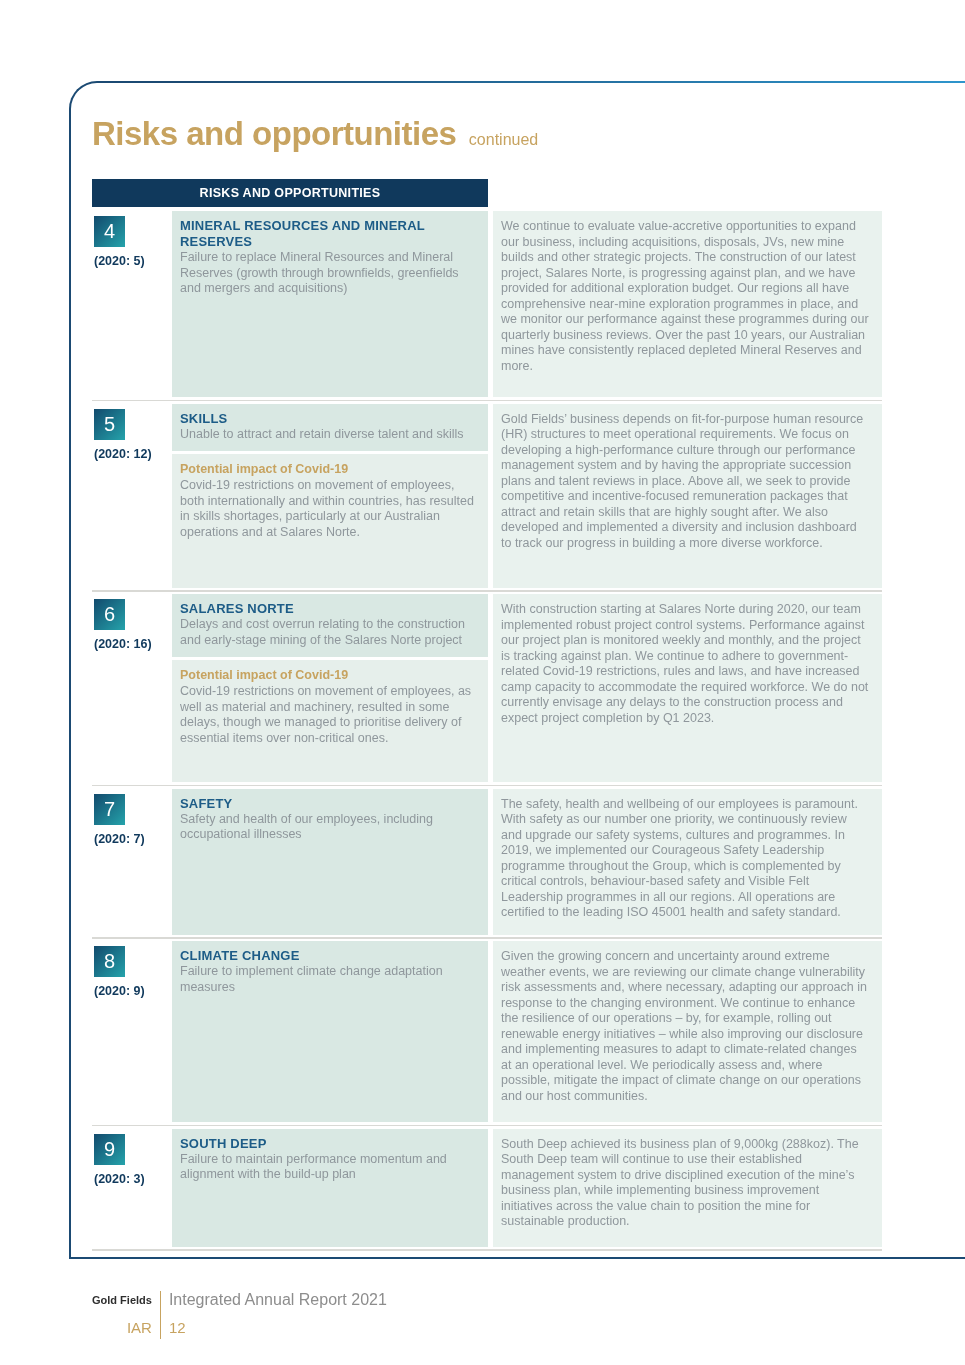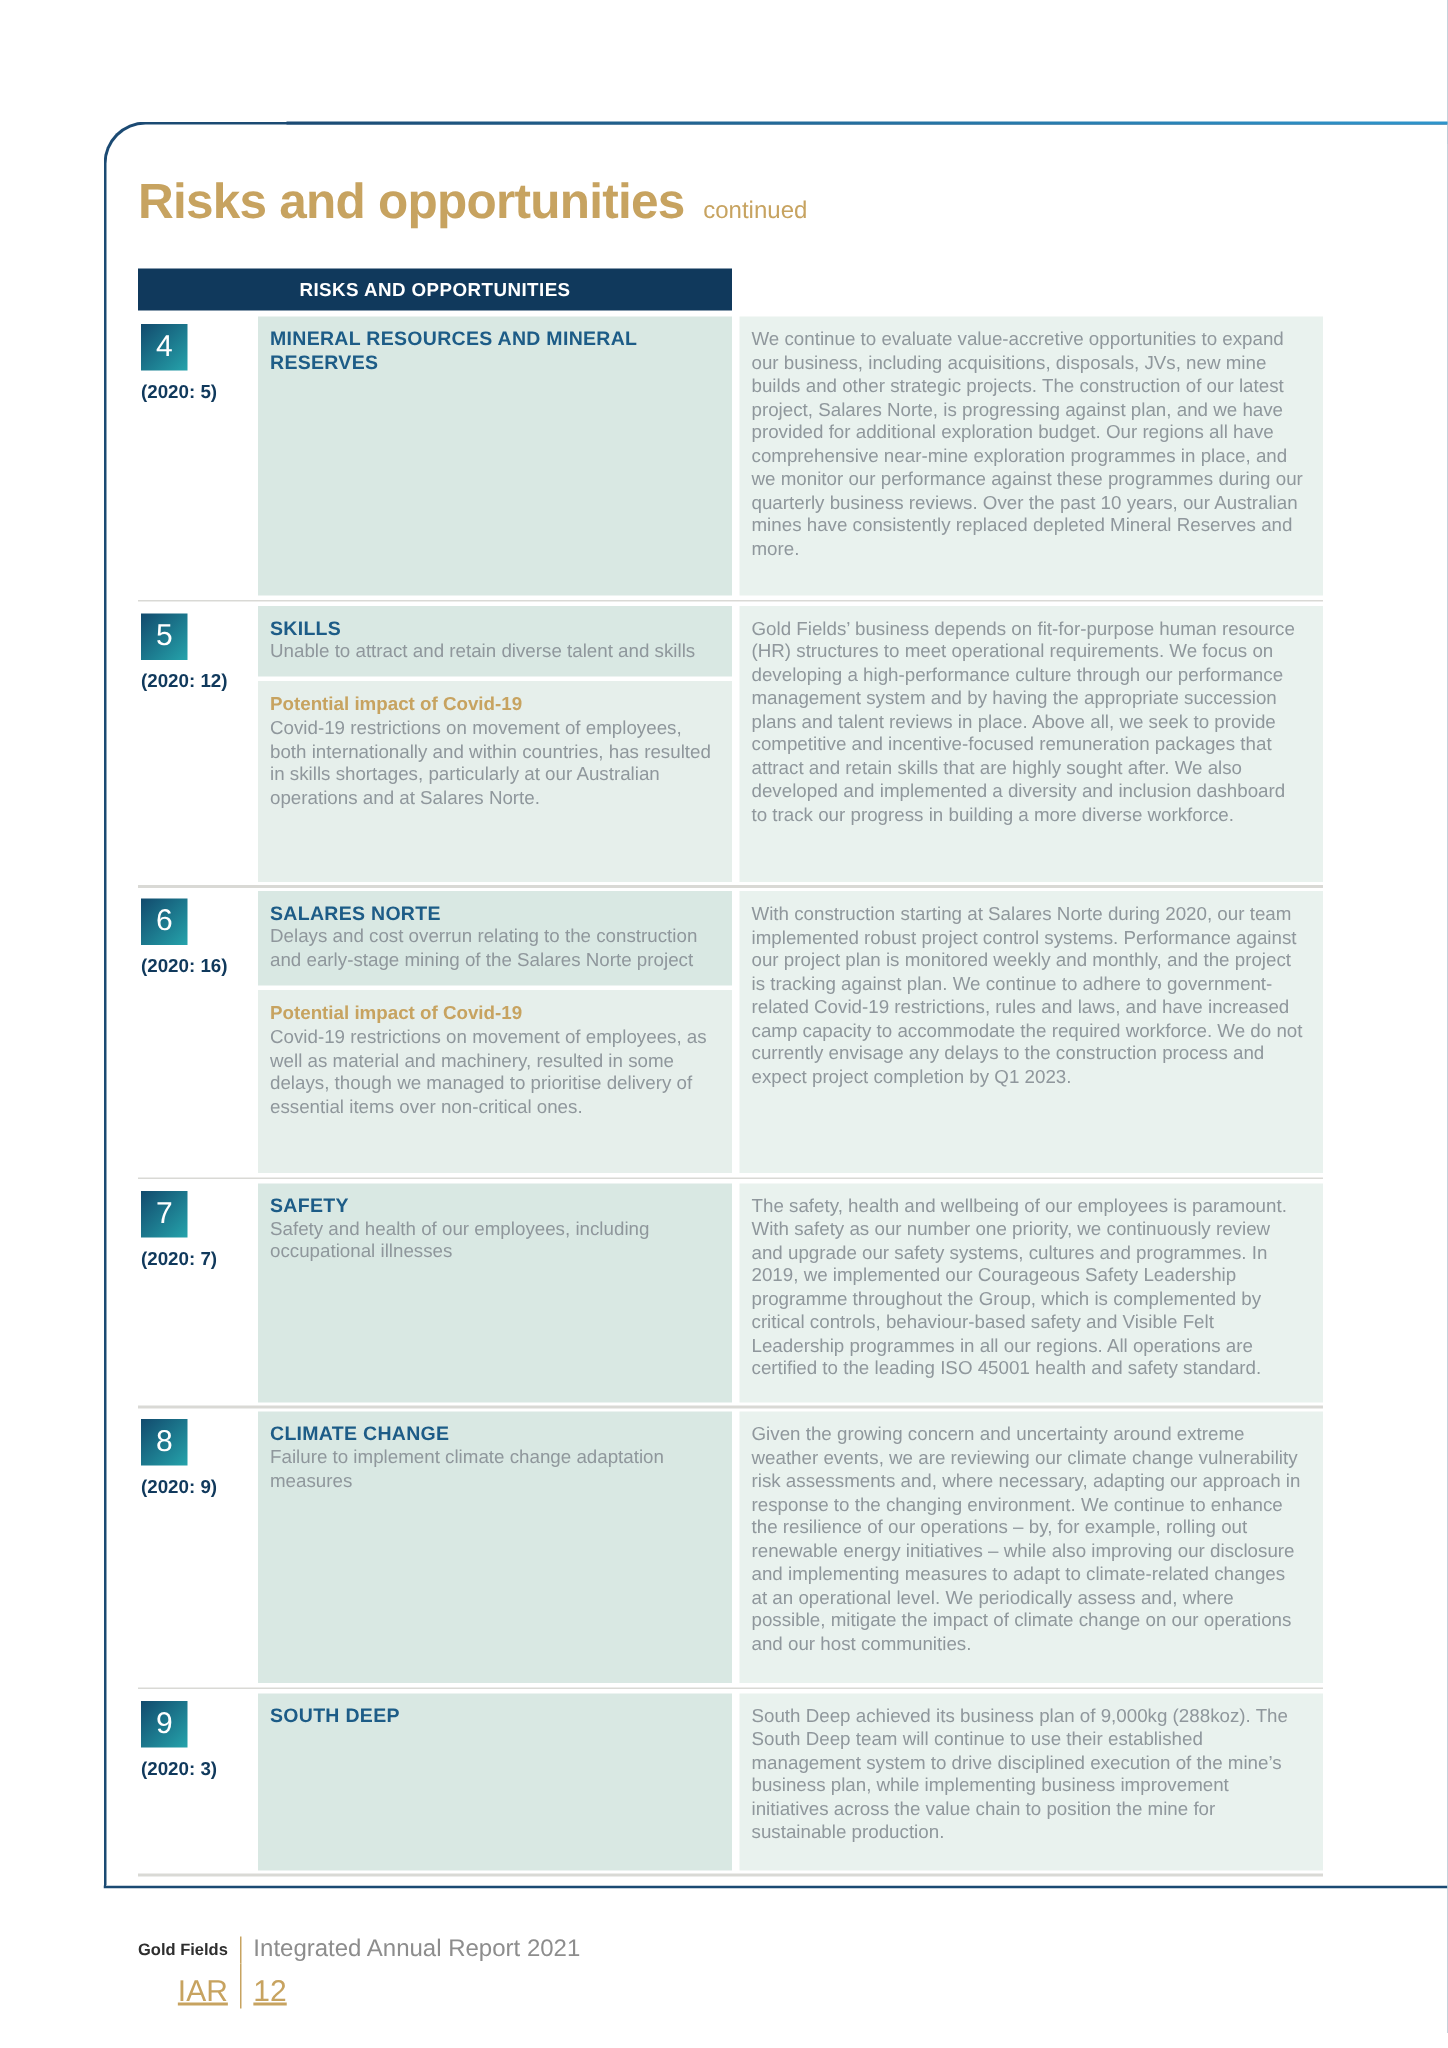--- a/index.html
+++ b/index.html
@@ -65,21 +65,21 @@
   .actions-text { color:var(--body_gray); font-size:12.5px; line-height:15.5px; }
   .row-divider { height:1.5px; background:var(--divider_gray); margin:2.5px 0; width:790px; }
   .footer {
     display:grid; grid-template-columns:auto auto;
     margin:32px 0 0 92px; width:max-content;
   }
   .f-left { text-align:right; padding-right:8px; }
   .f-right { border-left:1px solid var(--gold); padding-left:8px; }
   .f-brand { color:#2e2e2e; font-size:11px; font-weight:bold; line-height:18px; }
   .f-report { color:#8d8d8d; font-size:16px; line-height:18px; }
-  .f-iar, .f-page { color:var(--gold); font-size:20px; line-height:22px; padding-top:8px;text-decoration:underline; }
+  .f-iar, .f-page { color:var(--gold); font-size:15px; line-height:22px; padding-top:8px; }
 </style>
 </head>
 <body>
 
 <div class="frame">
   <div class="page-title-wrap">
     <h1 class="page-title">Risks and opportunities</h1>
     <span class="page-title-suffix">continued</span>
   </div>
 
@@ -91,20 +91,21 @@
   <div class="t-row" data-row="0">
     <div class="col-num">
       <div class="num-box">
         <span>4</span>
       </div>
       <div class="prior">(2020: 5)</div>
     </div>
     <div class="col-risk">
       <div class="subcell main">
         <div class="risk-title">MINERAL RESOURCES AND MINERAL RESERVES</div>
+        <div class="risk-desc">Failure to replace Mineral Resources and Mineral Reserves (growth through brownfields, greenfields and mergers and acquisitions)</div>
       </div>
 
     </div>
     <div class="col-actions">
       <div class="actions-text">We continue to evaluate value-accretive opportunities to expand our business, including acquisitions, disposals, JVs, new mine builds and other strategic projects. The construction of our latest project, Salares Norte, is progressing against plan, and we have provided for additional exploration budget. Our regions all have comprehensive near-mine exploration programmes in place, and we monitor our performance against these programmes during our quarterly business reviews. Over the past 10 years, our Australian mines have consistently replaced depleted Mineral Reserves and more.</div>
     </div>
   </div>
   <div class="row-divider"></div>
 
   <div class="t-row" data-row="1">
@@ -196,20 +197,21 @@
   <div class="t-row" data-row="5">
     <div class="col-num">
       <div class="num-box">
         <span>9</span>
       </div>
       <div class="prior">(2020: 3)</div>
     </div>
     <div class="col-risk">
       <div class="subcell main">
         <div class="risk-title">SOUTH DEEP</div>
+        <div class="risk-desc">Failure to maintain performance momentum and alignment with the build-up plan</div>
       </div>
 
     </div>
     <div class="col-actions">
       <div class="actions-text">South Deep achieved its business plan of 9,000kg (288koz). The South Deep team will continue to use their established management system to drive disciplined execution of the mine’s business plan, while implementing business improvement initiatives across the value chain to position the mine for sustainable production.</div>
     </div>
   </div>
   <div class="row-divider"></div>
 </div>
   </div>

